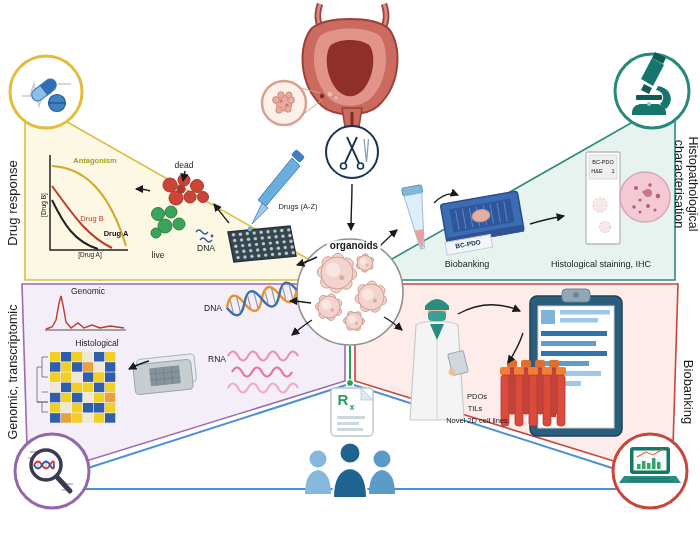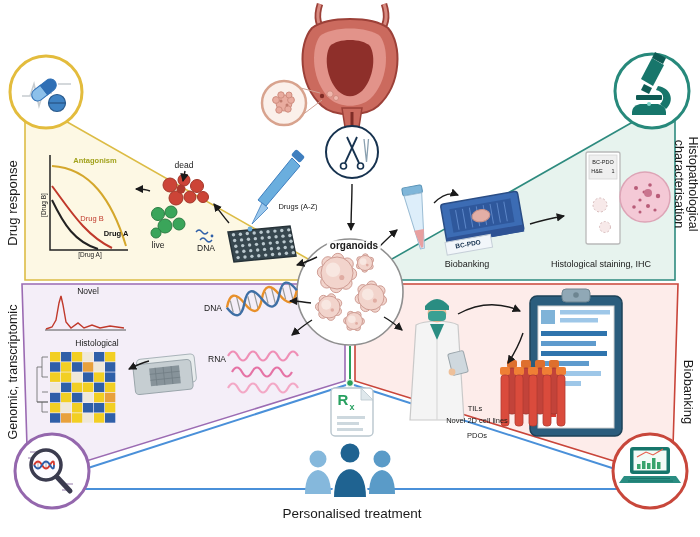--- a/index.html
+++ b/index.html
@@ -449,38 +449,37 @@
 <div class="lb r90" style="left:688px;top:392px;font-size:13px;">Biobanking</div>
 
 <div class="lb pill" style="left:354px;top:246px;font-size:10px;font-weight:600;">organoids</div>
 
 <div class="lb" style="left:95px;top:161px;font-size:7.5px;font-weight:700;color:#a2a21c;">Antagonism</div>
 <div class="lb" style="left:92px;top:219px;font-size:7.5px;font-weight:400;color:#c0392b;">Drug B</div>
 <div class="lb" style="left:76px;top:234px;font-size:7.5px;font-weight:600;color:#111;margin-left:40px;">Drug A</div>
 <div class="lb" style="left:90px;top:255px;font-size:6.5px;">[Drug A]</div>
 <div class="lb rn90" style="left:44px;top:205px;font-size:6.5px;">[Drug B]</div>
 <div class="lb" style="left:184px;top:166px;font-size:8.5px;">dead</div>
-<div class="lb" style="left:158px;top:246px;font-size:8.5px;">live</div>
+<div class="lb" style="left:158px;top:256px;font-size:8.5px;">live</div>
 <div class="lb" style="left:206px;top:249px;font-size:8.5px;">DNA</div>
 <div class="lb" style="left:298px;top:207px;font-size:7.5px;">Drugs (A-Z)</div>
 
 <div class="lb" style="left:467px;top:264px;font-size:9px;">Biobanking</div>
 <div class="lb" style="left:601px;top:264px;font-size:9px;">Histological staining, IHC</div>
 <div class="lb" style="left:468px;top:244px;font-size:6.5px;font-weight:700;color:#16324f;transform:translate(-50%,-50%) rotate(-10deg);">BC-PDO</div>
 <div class="lb" style="left:603px;top:162px;font-size:5.5px;">BC-PDO</div>
 <div class="lb" style="left:597px;top:171px;font-size:5.5px;">H&amp;E</div>
 <div class="lb" style="left:613px;top:171px;font-size:5.5px;">1</div>
 
-<div class="lb" style="left:88px;top:292px;font-size:8.5px;">Novel</div>
+<div class="lb" style="left:88px;top:292px;font-size:8.5px;">Genomic</div>
 <div class="lb" style="left:97px;top:344px;font-size:8.5px;">Histological</div>
 <div class="lb" style="left:213px;top:309px;font-size:8.5px;">DNA</div>
 <div class="lb" style="left:217px;top:360px;font-size:8.5px;">RNA</div>
 
-<div class="lb" style="left:477px;top:397px;font-size:7.5px;margin-top:39px;">PDOs</div>
+<div class="lb" style="left:477px;top:397px;font-size:7.5px;">PDOs</div>
 <div class="lb" style="left:475px;top:409px;font-size:7.5px;">TILs</div>
 <div class="lb" style="left:477px;top:421px;font-size:7.5px;">Novel 2D cell lines</div>
 
 <div class="lb" style="left:343px;top:400px;font-size:15px;font-weight:700;color:#27a060;">R</div>
 <div class="lb" style="left:352px;top:407px;font-size:9px;font-weight:700;color:#27a060;">x</div>
 
-<div class="lb" style="left:352px;top:514px;font-size:13.5px;">Personalised treatment</div>
 
 </div>
 
 </body></html>

